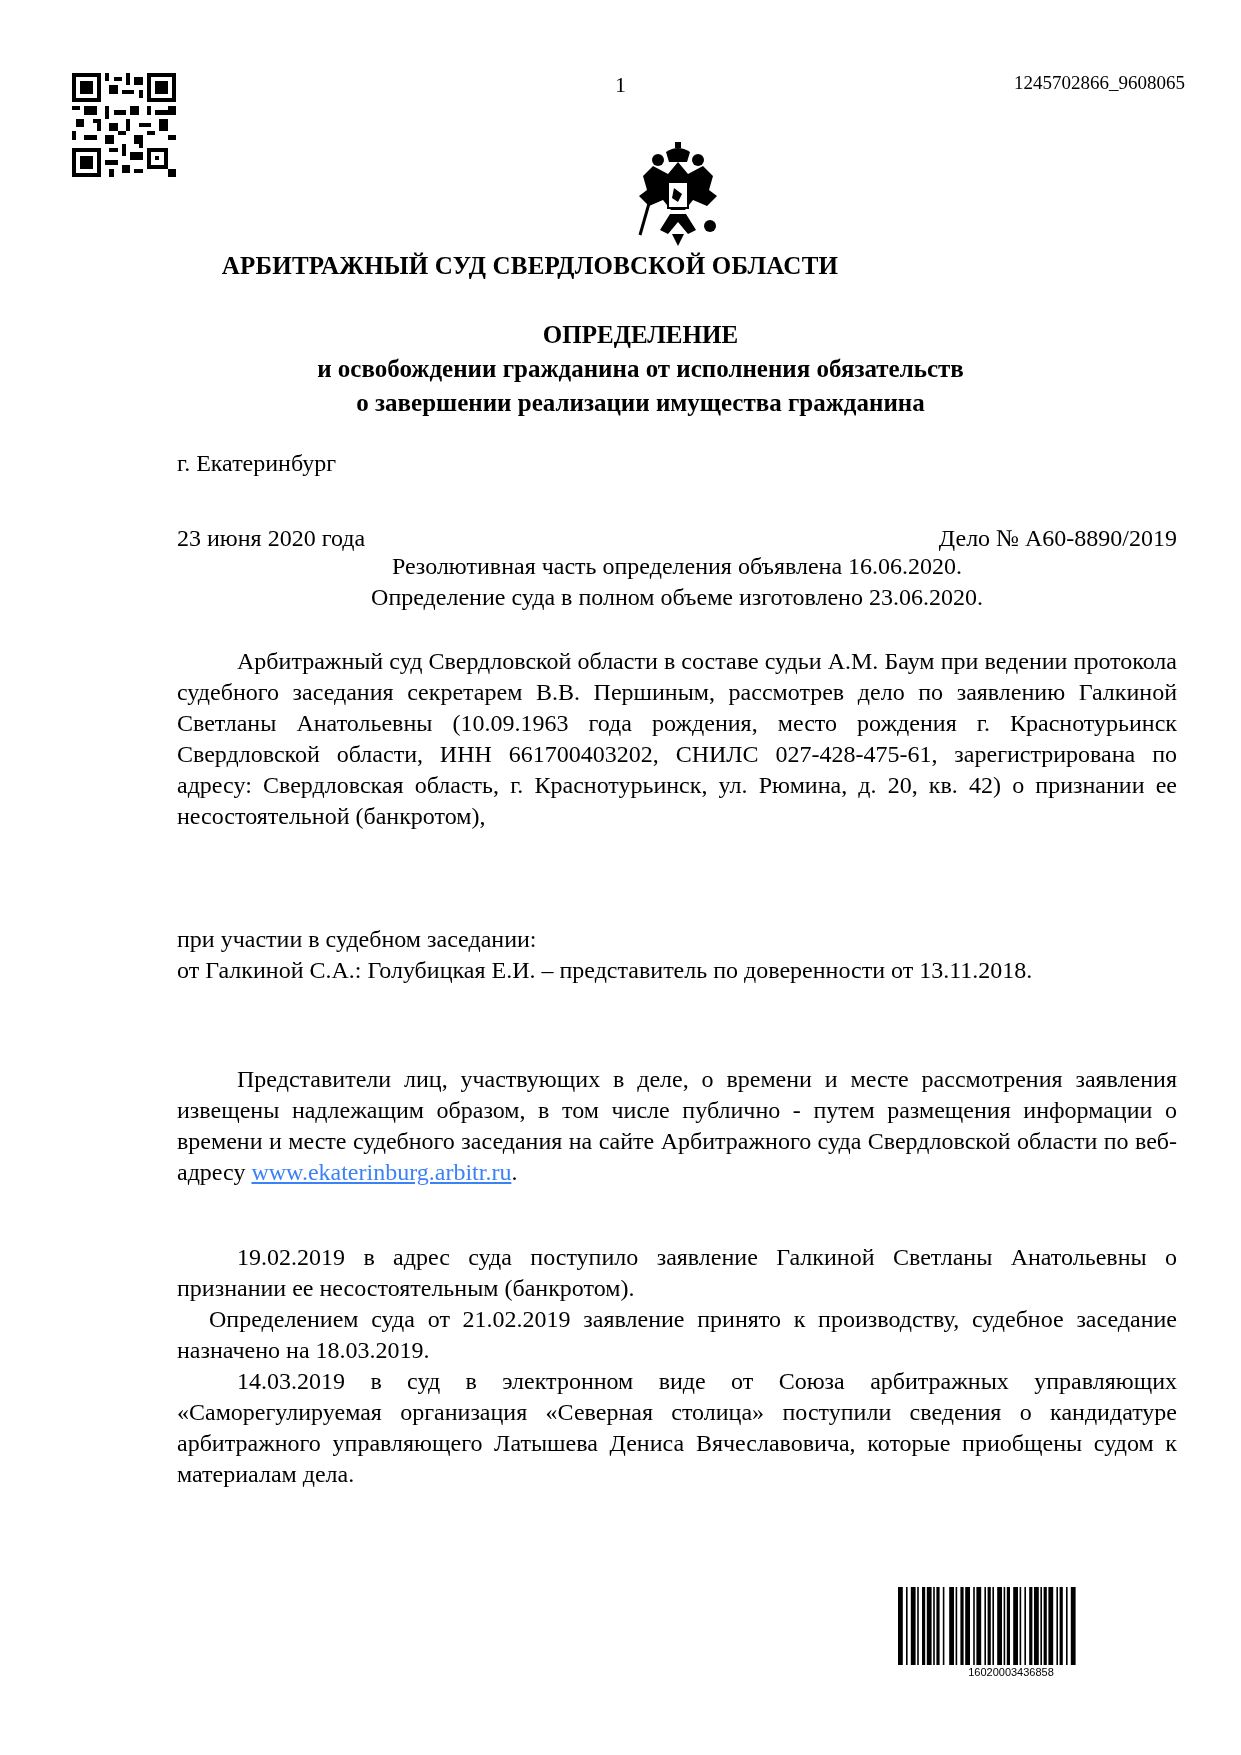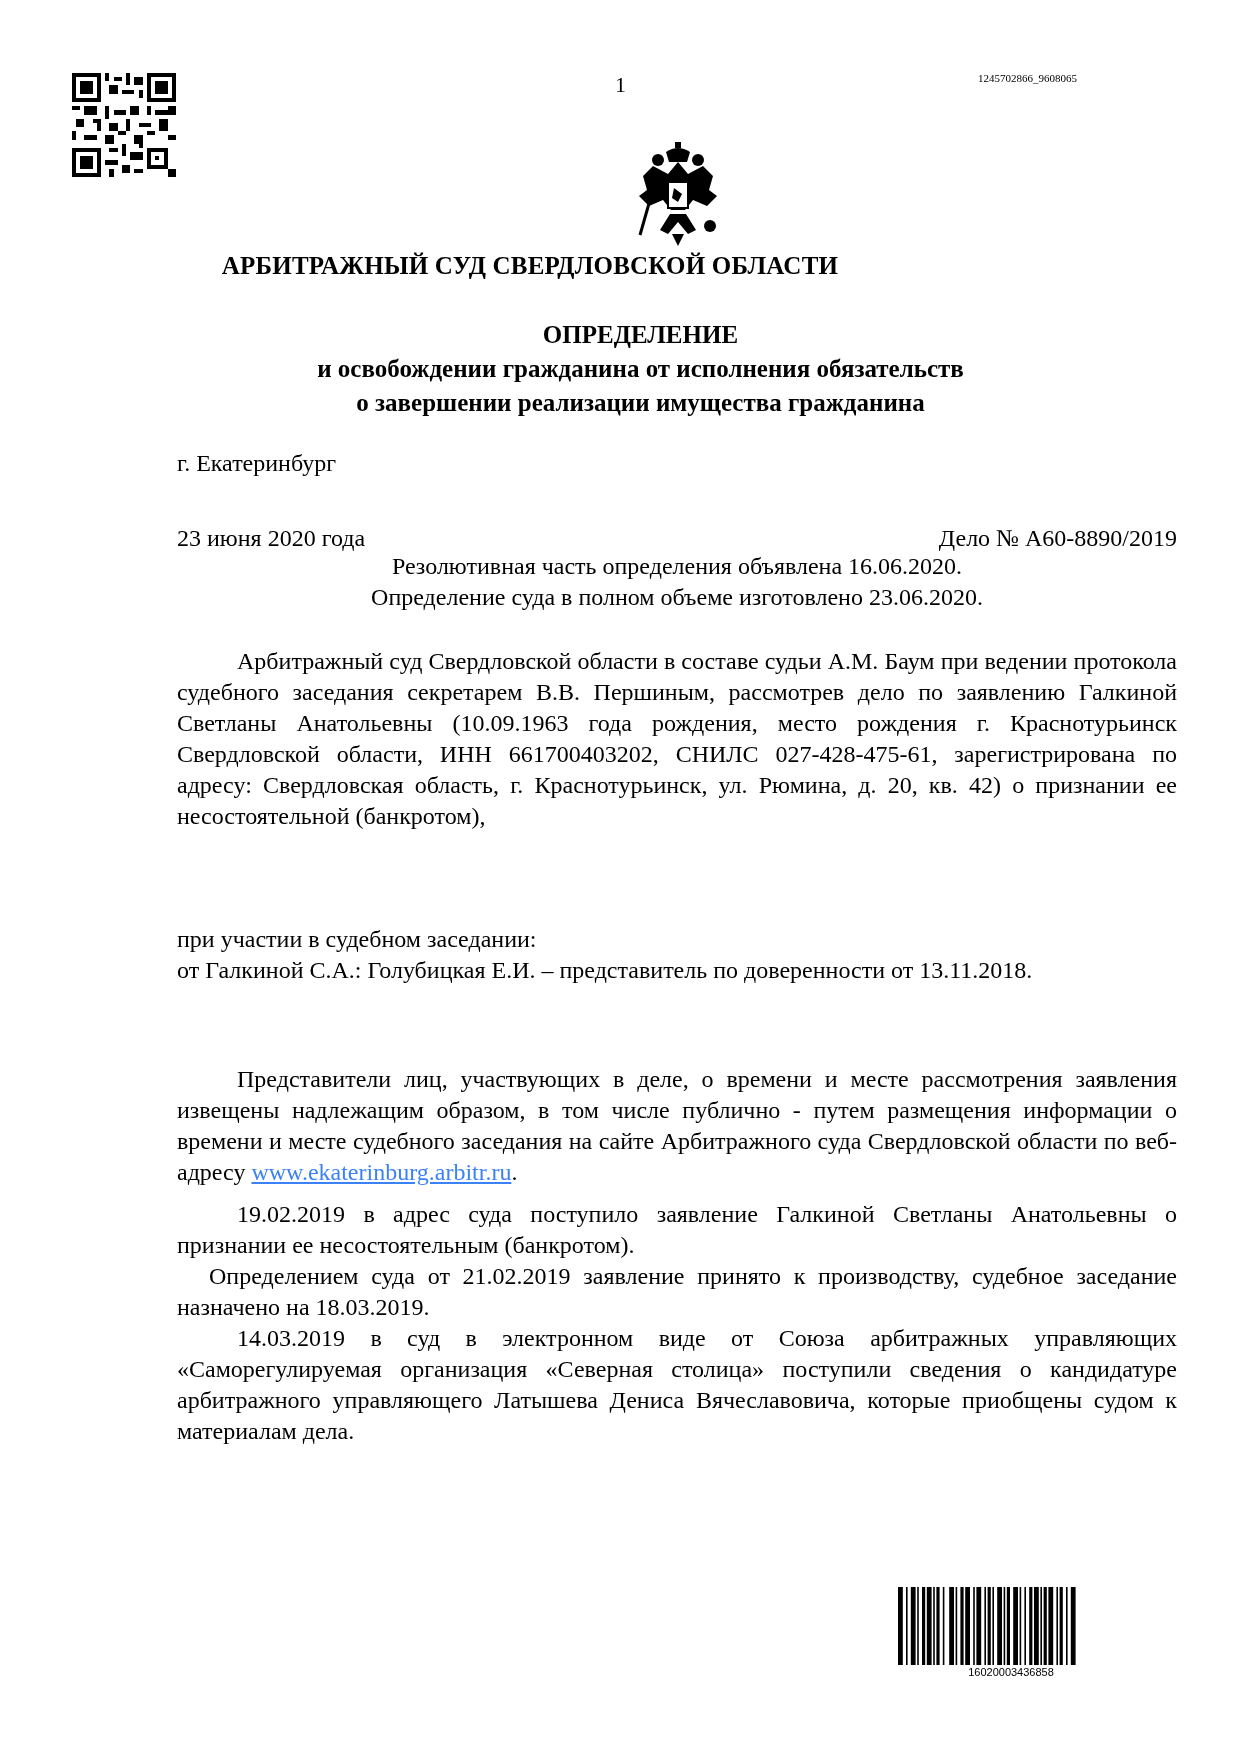--- a/index.html
+++ b/index.html
@@ -1,21 +1,21 @@
 <!DOCTYPE html>
 <html><head>
 <meta charset="utf-8">
 <style>
   html, body { margin:0; padding:0; background:#ffffff; }
   body { width:1241px; height:1755px; position:relative; overflow:hidden;
          font-family:"Liberation Serif","DejaVu Serif",serif; color:#000; }
   .abs { position:absolute; }
   .qr { left:72px; top:73px; width:104px; height:104px; }
   .page-num { left:0; width:1241px; top:72px; text-align:center; font-size:22px; }
-  .doc-id { left:978px; top:72px; font-size:11px; }
+  .doc-id { left:1014px; top:72px; font-size:19px; }
   .emblem { left:628px; top:140px; width:100px; height:110px; }
   .court { left:0; width:1060px; top:252px; text-align:center; font-weight:bold; font-size:25px; letter-spacing:0.2px; }
   .title { left:0; width:1241px; top:318px; text-align:center; font-weight:bold; font-size:25px; line-height:34px;margin-left:20px; }
   .body-text { font-size:24px; line-height:31px; }
   .left-col { left:177px; width:1000px; }
   .row-flex { display:flex; justify-content:space-between;margin-top:44px; }
   p.para { margin:0; text-align:justify; }
   p.para.indent { text-indent:60px; }
   p.para.indent-sm { text-indent:32px; }
   .link { color:#3b82f6; text-decoration:underline; }
@@ -127,21 +127,21 @@
 
 <div class="abs left-col body-text" style="top:924px;">
   <p class="para">при участии в судебном заседании:</p>
   <p class="para">от Галкиной С.А.: Голубицкая Е.И. – представитель по доверенности от 13.11.2018.</p>
 </div>
 
 <div class="abs left-col body-text" style="top:1064px;">
   <p class="para indent"><span>Представители лиц, участвующих в деле, о времени и месте рассмотрения заявления извещены надлежащим образом, в том числе публично - путем размещения информации о времени и месте судебного заседания на сайте Арбитражного суда Свердловской области по веб-адресу </span><span class="link">www.ekaterinburg.arbitr.ru</span><span>.</span></p>
 </div>
 
-<div class="abs left-col body-text" style="top:1199px;">
+<div class="abs left-col body-text" style="top:1242px;">
   <p class="para indent">19.02.2019 в адрес суда поступило заявление Галкиной Светланы Анатольевны о признании ее несостоятельным (банкротом).</p>
   <p class="para indent-sm">Определением суда от 21.02.2019 заявление принято к производству, судебное заседание назначено на 18.03.2019.</p>
   <p class="para indent">14.03.2019 в суд в электронном виде от Союза арбитражных управляющих «Саморегулируемая организация «Северная столица» поступили сведения о кандидатуре арбитражного управляющего Латышева Дениса Вячеславовича, которые приобщены судом к материалам дела.</p>
 </div>
 
 <svg class="abs barcode" viewBox="0 0 226 78" preserveAspectRatio="none" id="barcode-svg">
     <rect x="0" y="0" width="4.800000000000001" height="78" fill="#000"></rect>
     <rect x="8" y="0" width="1.6" height="78" fill="#000"></rect>
     <rect x="12.8" y="0" width="4.800000000000001" height="78" fill="#000"></rect>
     <rect x="19.200000000000003" y="0" width="1.6" height="78" fill="#000"></rect>

